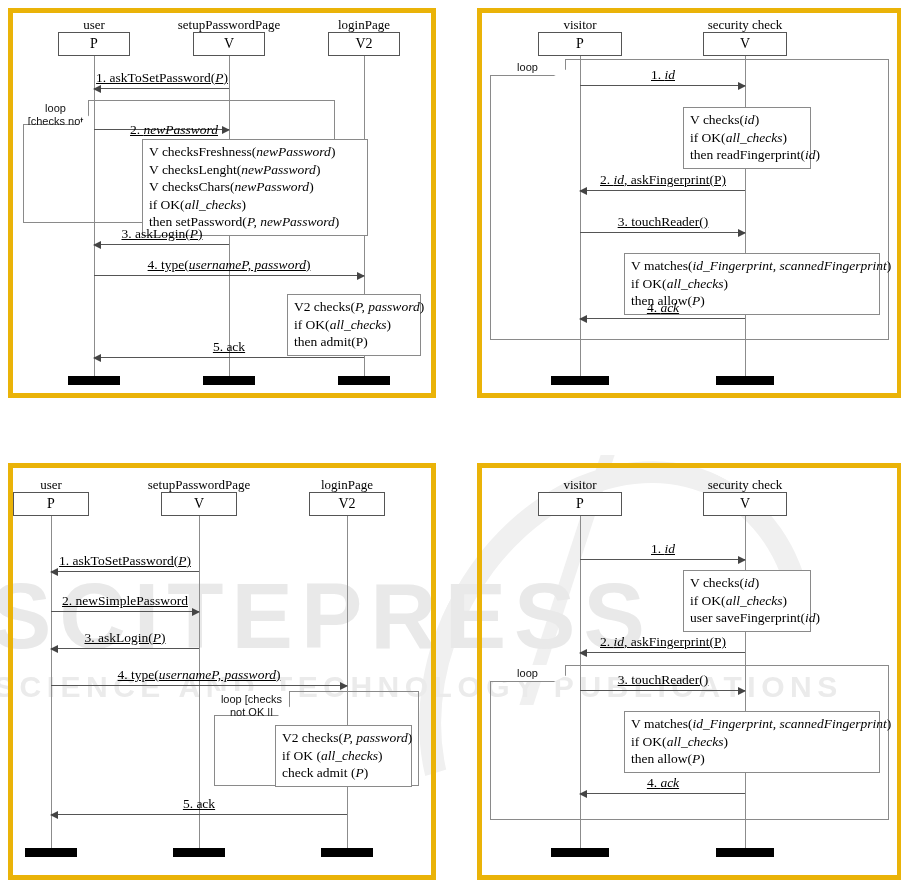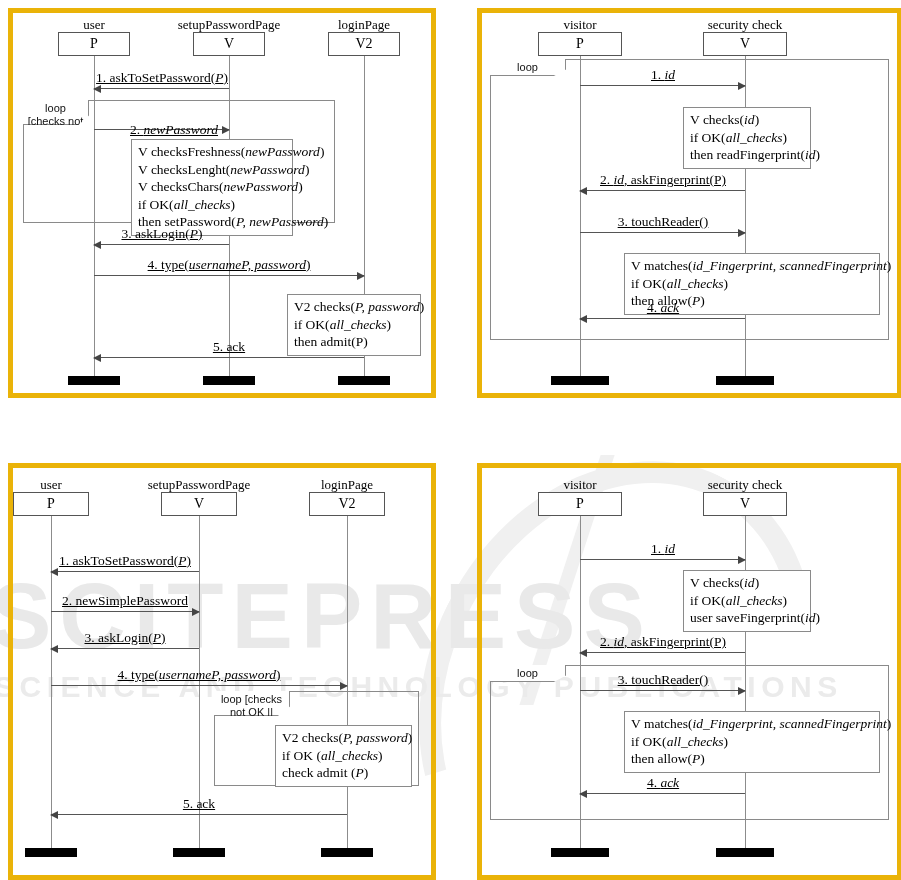--- a/index.html
+++ b/index.html
@@ -128,21 +128,21 @@
   <div class="msg-label" style="left:149px;top:58px;">
     <span>1. askToSetPassword(</span><i>P</i><span>)</span>
   </div>
   <div class="msg left" style="left:81px;top:75px;width:135px;"></div>
 
   <div class="msg-label" style="left:149px;top:110px;margin-left:12px;">
     <span>2. </span><i>newPassword</i><span></span>
   </div>
   <div class="msg right" style="left:81px;top:116px;width:135px;"></div>
 
-  <div class="note" style="left:118px;top:126px;width:162px;">
+  <div class="note" style="left:129px;top:126px;width:226px;">
     <div><span>V checksFreshness(</span><i>newPassword</i><span>)</span></div>
     <div><span>V checksLenght(</span><i>newPassword</i><span>)</span></div>
     <div><span>V checksChars(</span><i>newPassword</i><span>)</span></div>
     <div><span>if OK(</span><i>all_checks</i><span>)</span></div>
     <div><span>then setPassword(</span><i>P, newPassword</i><span>)</span></div>
   </div>
 
   <div class="msg-label" style="left:149px;top:214px;">
     <span>3. askLogin(</span><i>P</i><span>)</span>
   </div>

